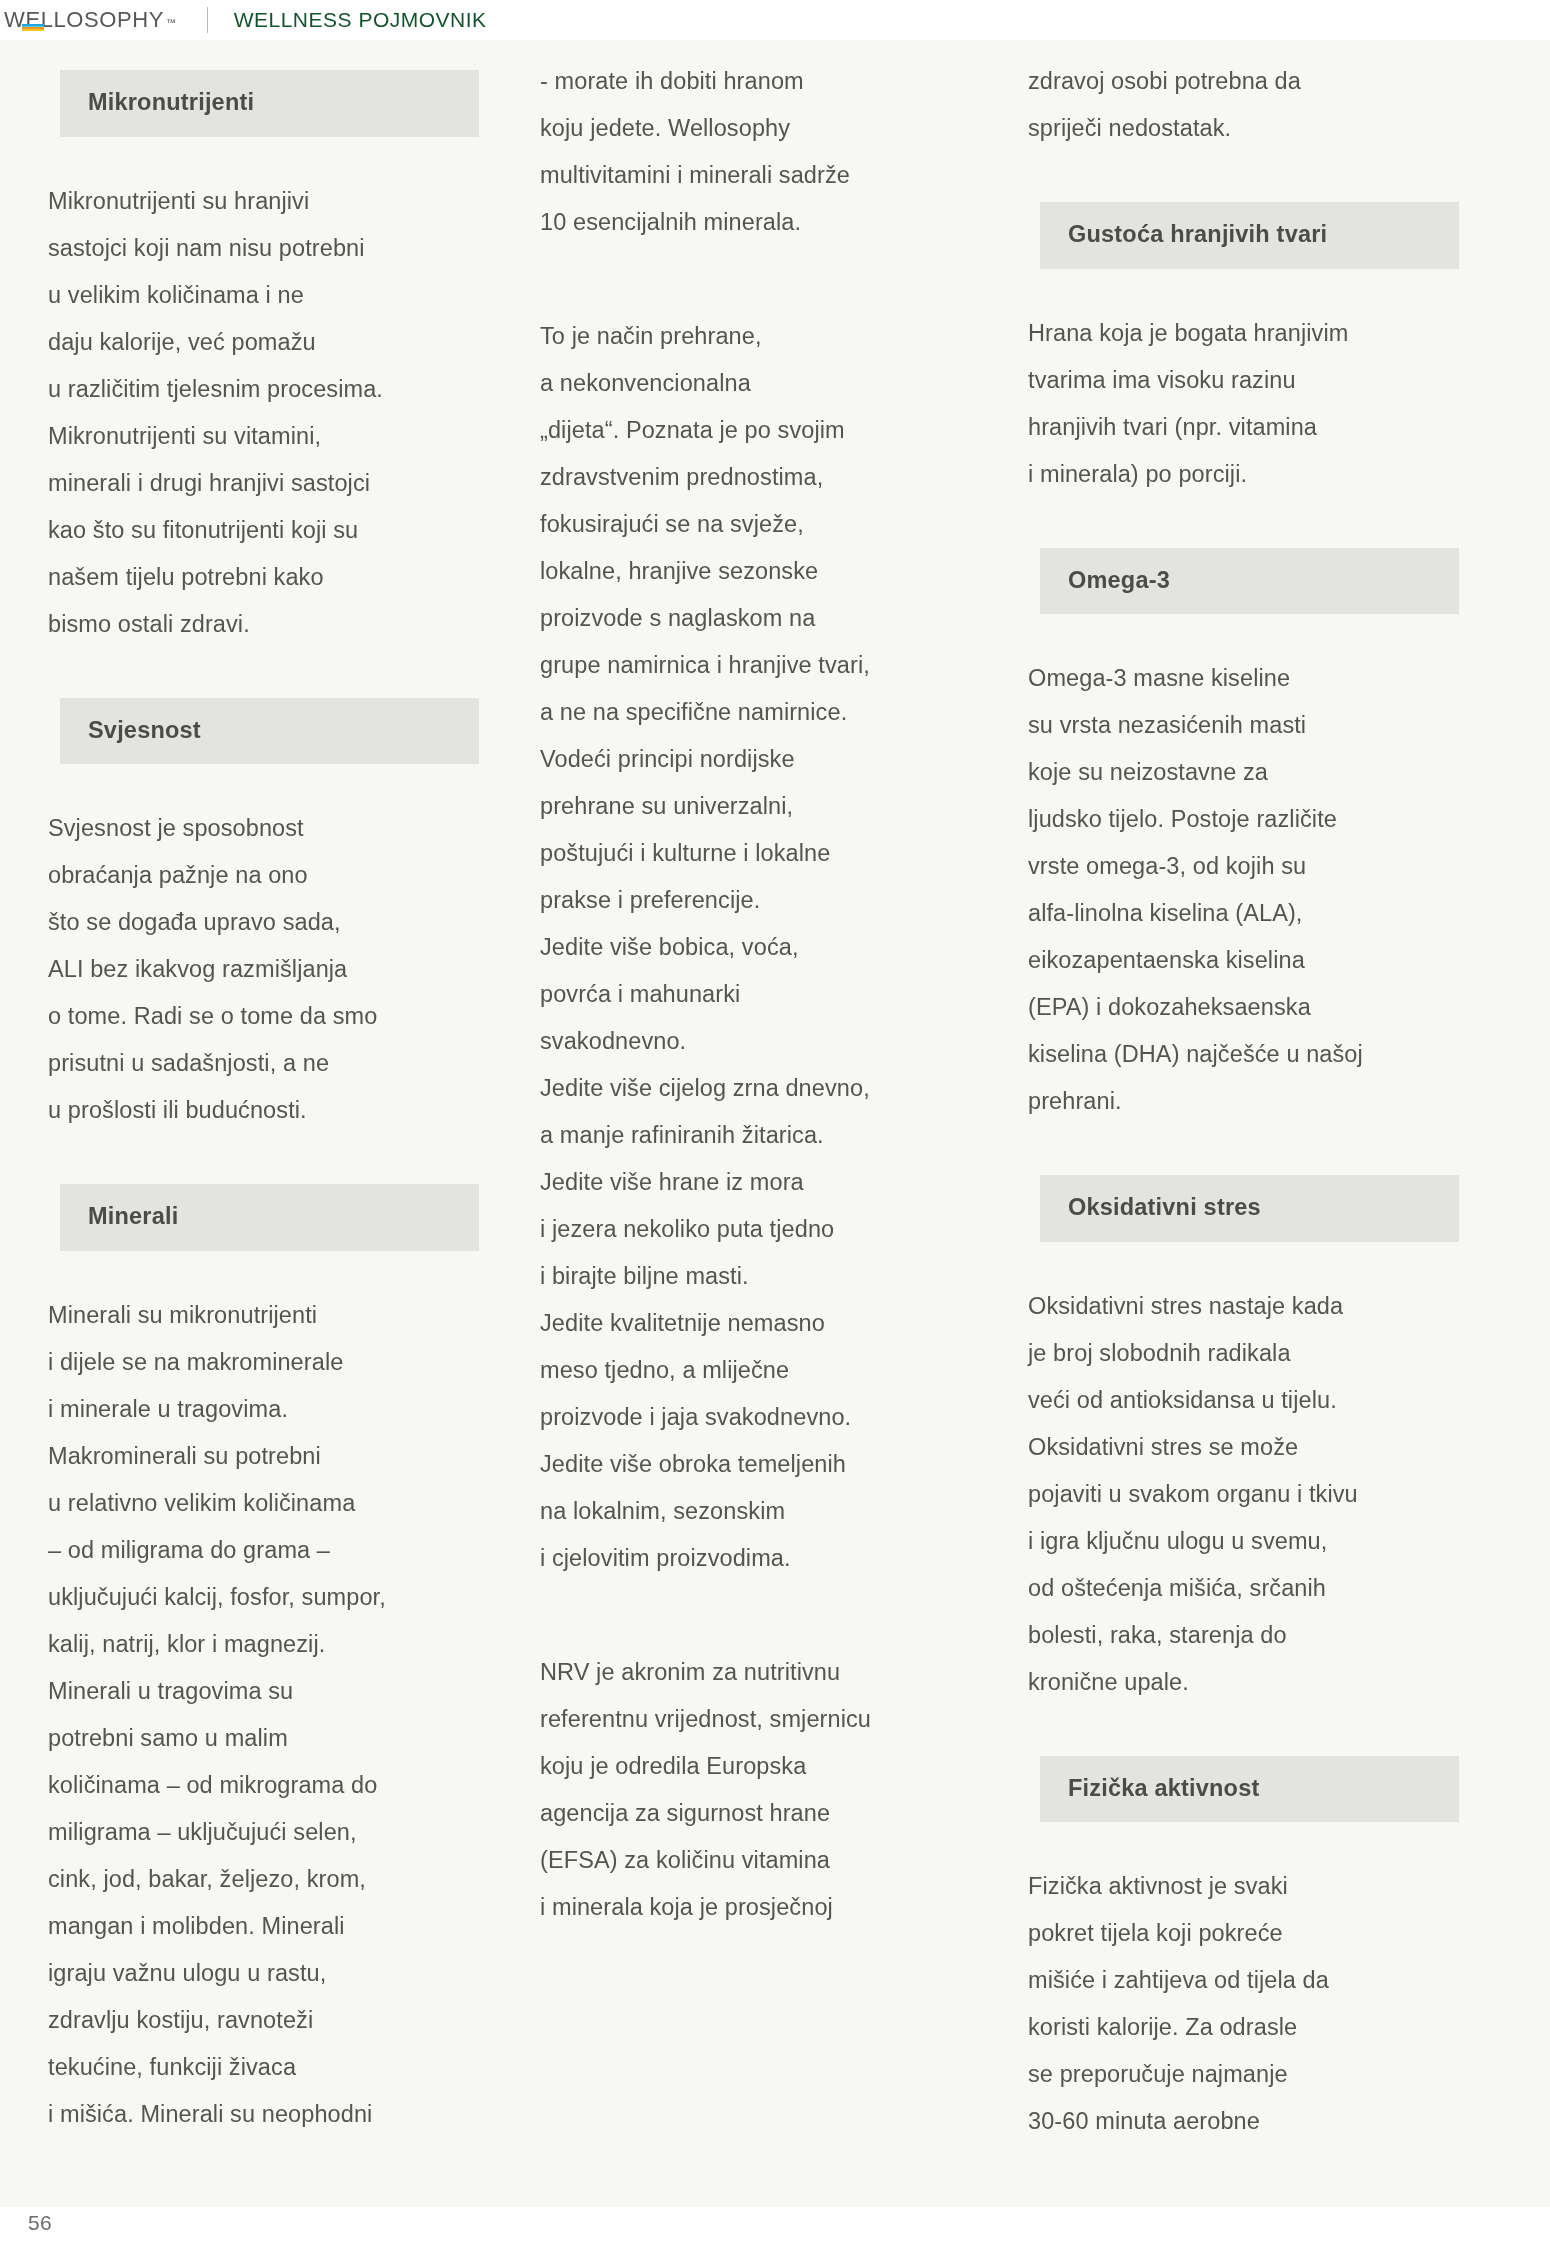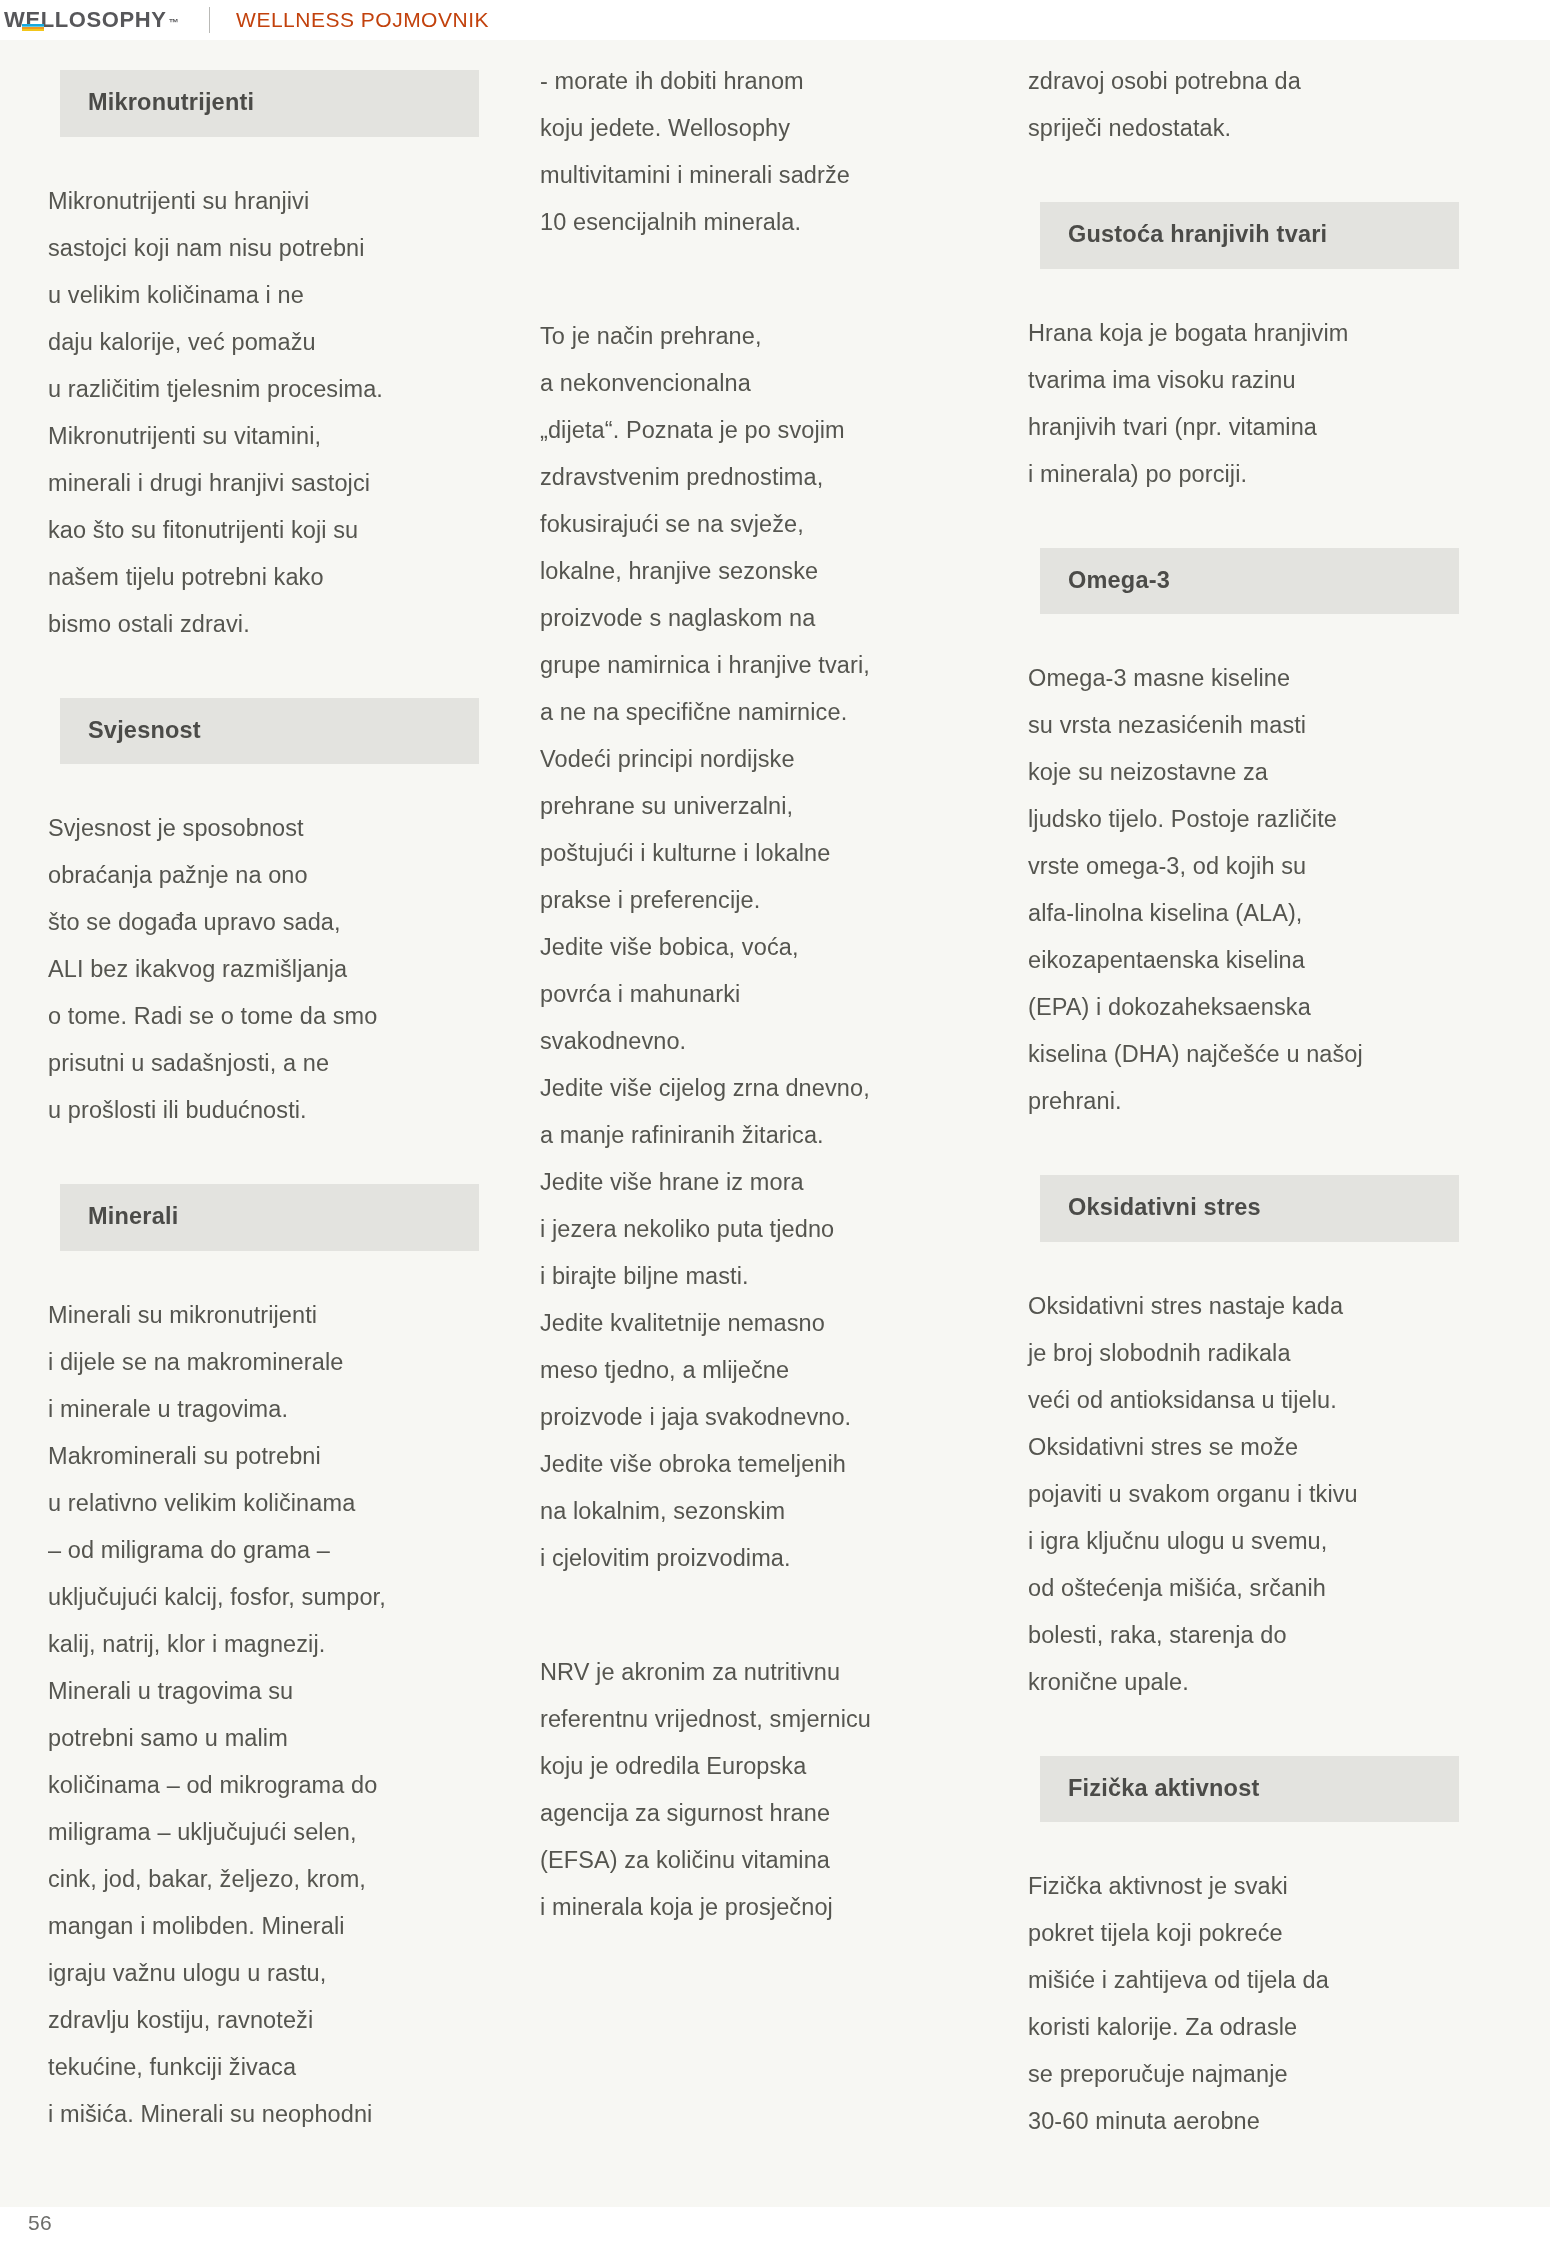--- a/index.html
+++ b/index.html
@@ -45,21 +45,21 @@
     padding-left: 4px;
     box-sizing: border-box;
     z-index: 5;
   }
   .brand {
     position: relative;
     display: flex;
     align-items: baseline;
     font-size: 22px;
     letter-spacing: 0.6px;
-    font-weight: 700;
+    font-weight: 400;
     color: #57575a;
   }
   .brand-mark {
     position: relative;
     display: inline-block;
   }
   .brand-underline {
     position: absolute;
     left: 18px;
     top: 17px;
@@ -80,21 +80,21 @@
   .header-divider {
     width: 1px;
     height: 26px;
     background: #b9b9b6;
     margin: 0 26px 0 30px;
     align-self: center;
   }
   .header-title {
     font-size: 21px;
     letter-spacing: 0.5px;
-    color: #c2410c;
+    color: #14532d;
     font-weight: 400;
     align-self: center;
   }
 
   
   .columns {
     position: absolute;
     left: 0;
     top: 58px;
     width: 1550px;

